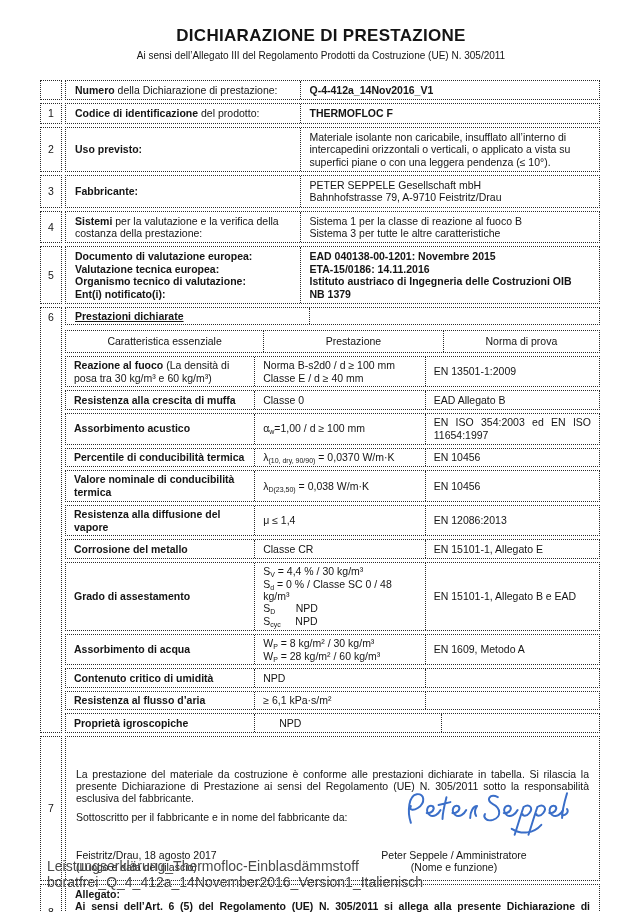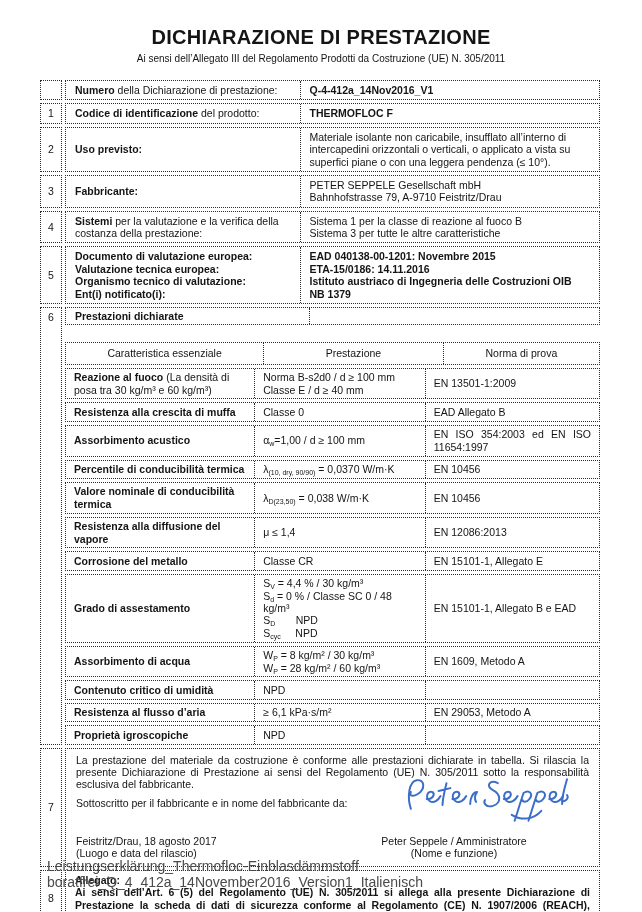--- a/index.html
+++ b/index.html
@@ -1,44 +1,44 @@
 <!DOCTYPE html>
 <html><head>
 <meta charset="utf-8">
 <style>
   html,body{margin:0;padding:0;background:#9a9a9a;}
   .page{
     width:642px;height:912px;background:#ffffff;margin:0 auto;position:relative;
     font-family:"Liberation Sans","DejaVu Sans",sans-serif;color:#141414;
     overflow:hidden;box-sizing:border-box;
   }
-  .title{margin:0;padding-top:26px;text-align:center;font-size:20px;font-weight:bold;letter-spacing:.3px;}
+  .title{margin:0;padding-top:26px;text-align:center;font-size:17px;font-weight:bold;letter-spacing:.3px;}
   .subtitle{margin:4px 0 0;text-align:center;font-size:10px;}
   .doc{position:absolute;left:40px;right:42px;top:80px;font-size:10.5px;line-height:1.18;}
   .row{display:flex;gap:3px;margin-bottom:3px;align-items:stretch;}
   .num{flex:0 0 20px;border:1.5px dotted #2a2a2a;display:flex;align-items:center;justify-content:center;}
   .num.top{align-items:flex-start;padding-top:3px;}
   .body{flex:1;border:1.5px dotted #2a2a2a;display:flex;min-width:0;}
   .lab{width:44%;border-right:1.5px dotted #2a2a2a;padding:3px 9px;box-sizing:border-box;
        display:flex;flex-direction:column;justify-content:center;}
   .val{flex:1;padding:3px 9px;display:flex;flex-direction:column;justify-content:center;min-width:0;}
   b{font-weight:bold;}
   .stack{flex:1;min-width:0;display:flex;flex-direction:column;}
-  .bar{position:relative;border:1.5px dotted #2a2a2a;padding:2px 9px;font-weight:bold;margin-bottom:17px;}
+  .bar{position:relative;border:1.5px dotted #2a2a2a;padding:2px 9px;font-weight:bold;margin-bottom:5px;text-decoration:underline;}
   .bar-div{position:absolute;left:45.5%;top:0;bottom:0;border-left:1.5px dotted #2a2a2a;}
   .thead{display:flex;border:1.5px dotted #2a2a2a;margin-bottom:3px;font-weight:normal;text-align:center;}
   .trow{display:flex;border:1.5px dotted #2a2a2a;margin-bottom:3px;}
-  .trow:last-child{margin-bottom:0;}
+  .trow:last-child{margin-bottom:0;gap:16px;}
   .tc{padding:2.5px 8px;box-sizing:border-box;display:flex;flex-direction:column;justify-content:center;}
   .tc1{width:35.5%;border-right:1.5px dotted #2a2a2a;}
   .tc2{width:32%;border-right:1.5px dotted #2a2a2a;}
   .tc3{flex:1;text-align:justify;}
   .hc{padding:4px 4px;display:block;}
   sub{font-size:7px;line-height:0;vertical-align:-2px;}
-  .sec7body{flex:1;position:relative;padding:5px 10px 6px;min-height:114px;box-sizing:border-box;}
+  .sec7body{flex:1;position:relative;padding:5px 10px 6px;min-height:114px;box-sizing:border-box;margin-top:26px;}
   .just{text-align:justify;}
   .signed{margin-top:6px;}
   .sigrow{display:flex;justify-content:space-between;margin-top:26px;}
   .sigright{width:270px;text-align:center;}
   .signature{position:absolute;right:30px;top:22px;}
   .sec8body{flex:1;padding:3px 9px;font-weight:bold;}
   .footer{position:absolute;left:47px;bottom:22px;font-size:14px;color:#4a4a4a;margin-top:22px;}
 </style>
 </head>
 <body>
@@ -246,21 +246,20 @@
           <div class="tc tc3"></div>
         </div>
 
         <div class="trow">
           <div class="tc tc1">
               <b>Resistenza al flusso d’aria</b>
             </div>
           <div class="tc tc2">
               <span>≥ 6,1 kPa·s/m²</span>
             </div>
-          <div class="tc tc3">EN 29053, Metodo A</div>
         </div>
 
         <div class="trow">
           <div class="tc tc1">
               <b>Proprietà igroscopiche</b>
             </div>
           <div class="tc tc2">
               <span>NPD</span>
             </div>
           <div class="tc tc3"></div>

